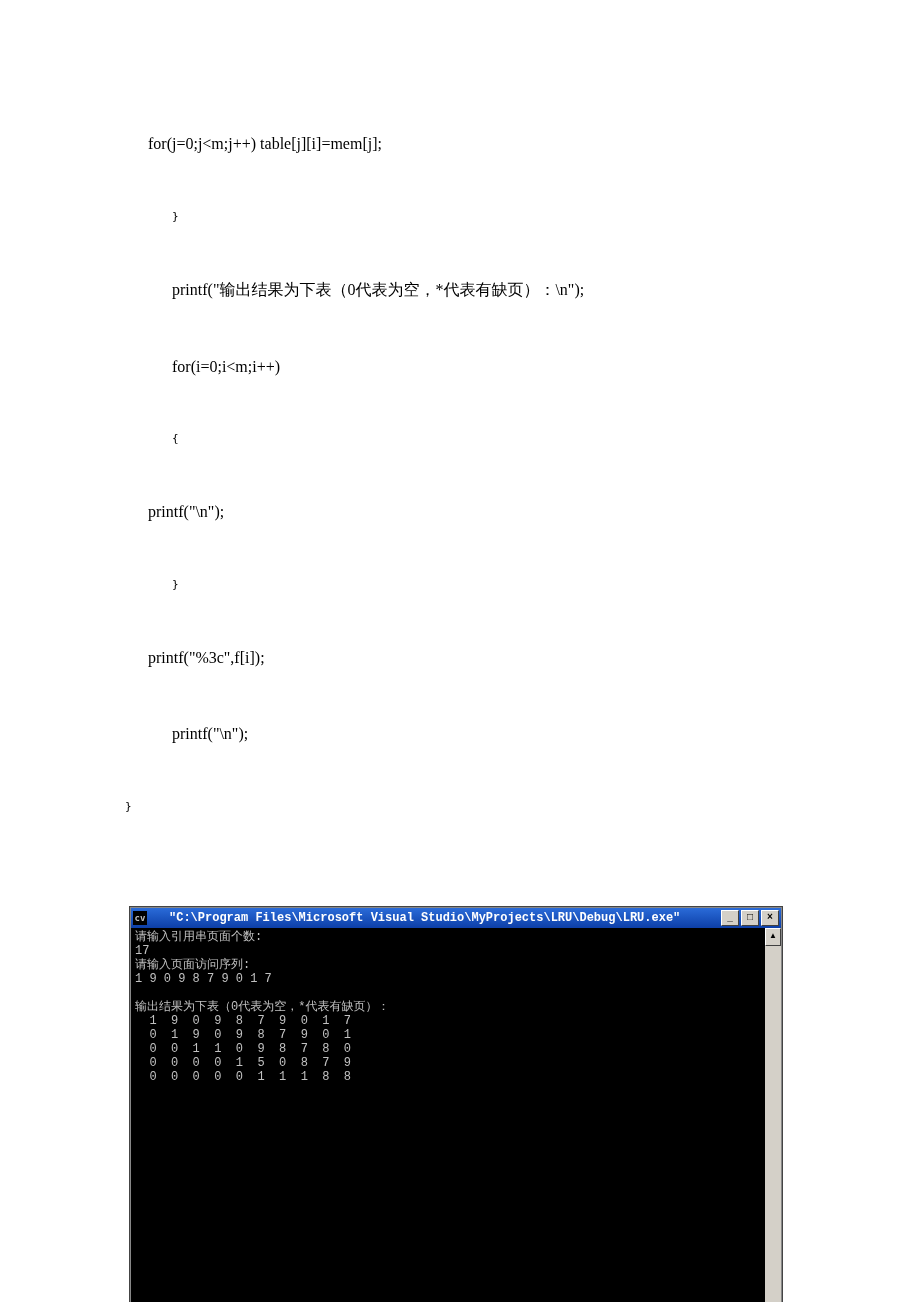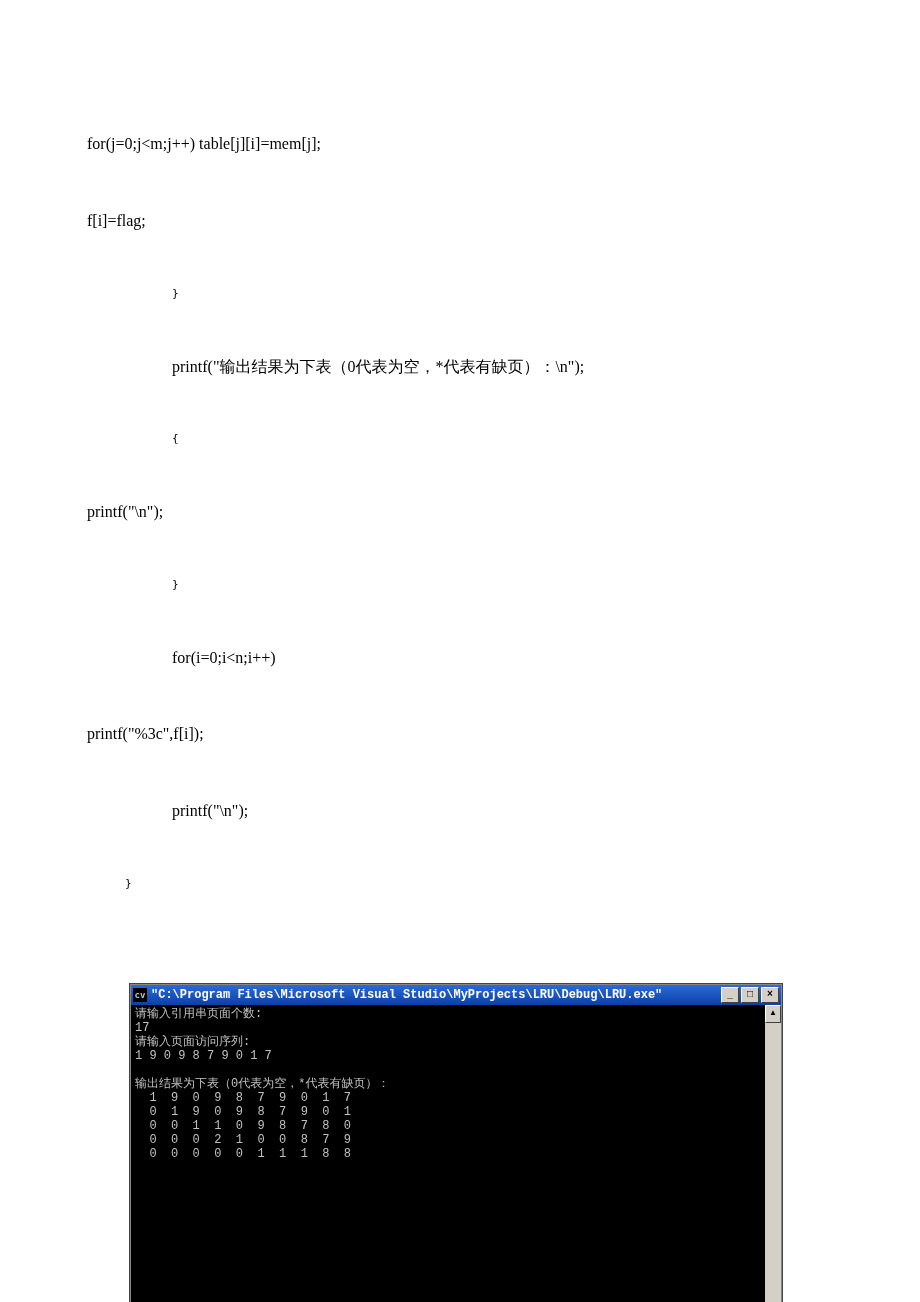--- a/index.html
+++ b/index.html
@@ -19,40 +19,41 @@
   }
   .code-block {
     font-family: "Times New Roman", serif;
     font-size: 16px;
     line-height: 1.6;
     white-space: pre;
     color: #000;
   }
   .code-indent-0 { padding-left: 125px; }
   .code-indent-1 { padding-left: 172px; }
-  .code-indent-2 { padding-left: 87px; }
+  .code-indent-2 { padding-left: 117px; margin-left: 31px; }
   .brace { font-size: 11px; font-family: monospace; }
 
   .console-frame {
     margin: 40px 0 0 130px;
     width: 650px;
     border: 1px solid #888;
     background: #000;
     box-shadow: 0 0 0 1px #444;
   }
   .titlebar {
     display: flex;
     align-items: center;
     height: 20px;
     background: linear-gradient(to bottom, #2a6bd8, #0d3fa8);
     padding: 0 2px;
     font-family: "SimSun","MS Gothic","Courier New",monospace;
     font-size: 12px;
     color: #fff;
     font-weight: bold;
+    gap: 18px;
   }
   .title-icon {
     width: 14px;
     height: 14px;
     background: #000;
     color: #c0c0c0;
     font-size: 9px;
     line-height: 14px;
     text-align: center;
     margin-right: 4px;
@@ -115,27 +116,26 @@
   }
   .scroll-track { flex: 1; background: #d4d0c8; }
 </style>
 </head>
 <body>
 
 <div class="page">
 
   <div class="code-block">
     <div class="code-indent-2">for(j=0;j&lt;m;j++) table[j][i]=mem[j];</div>
-    <div class="code-indent-2">f[i]=flag;</div>
     <div class="code-indent-1 brace">}</div>
     <div class="code-indent-1">printf("输出结果为下表（0代表为空，*代表有缺页）：\n");</div>
+    <div class="code-indent-1">for(i=0;i&lt;m;i++)</div>
     <div class="code-indent-1 brace">{</div>
     <div class="code-indent-2">printf("\n");</div>
     <div class="code-indent-1 brace">}</div>
-    <div class="code-indent-1">for(i=0;i&lt;n;i++)</div>
     <div class="code-indent-2">printf("%3c",f[i]);</div>
     <div class="code-indent-1">printf("\n");</div>
     <div class="code-indent-0 brace">}</div>
   </div>
 
   <div class="console-frame">
     <div class="titlebar">
       <div class="title-icon">cv</div>
       <div class="title-text">"C:\Program Files\Microsoft Visual Studio\MyProjects\LRU\Debug\LRU.exe"</div>
       <div class="win-buttons">
@@ -147,21 +147,21 @@
     <div class="console-body-wrap">
       <div class="console-body"><span>请输入引用串页面个数:</span>
 <span>17</span>
 <span>请输入页面访问序列:</span>
 <span>1 9 0 9 8 7 9 0 1 7</span>
 <span></span>
 <span>输出结果为下表（0代表为空，*代表有缺页）：</span>
 <span>  1  9  0  9  8  7  9  0  1  7</span>
 <span>  0  1  9  0  9  8  7  9  0  1</span>
 <span>  0  0  1  1  0  9  8  7  8  0</span>
-<span>  0  0  0  2  1  0  0  8  7  9</span>
+<span>  0  0  0  0  1  5  0  8  7  9</span>
 <span>  0  0  0  0  0  1  1  1  8  8</span>
 
 </div>
       <div class="console-scroll">
         <div class="scroll-btn">▲</div>
         <div class="scroll-track"></div>
 
       </div>
     </div>
   </div>

